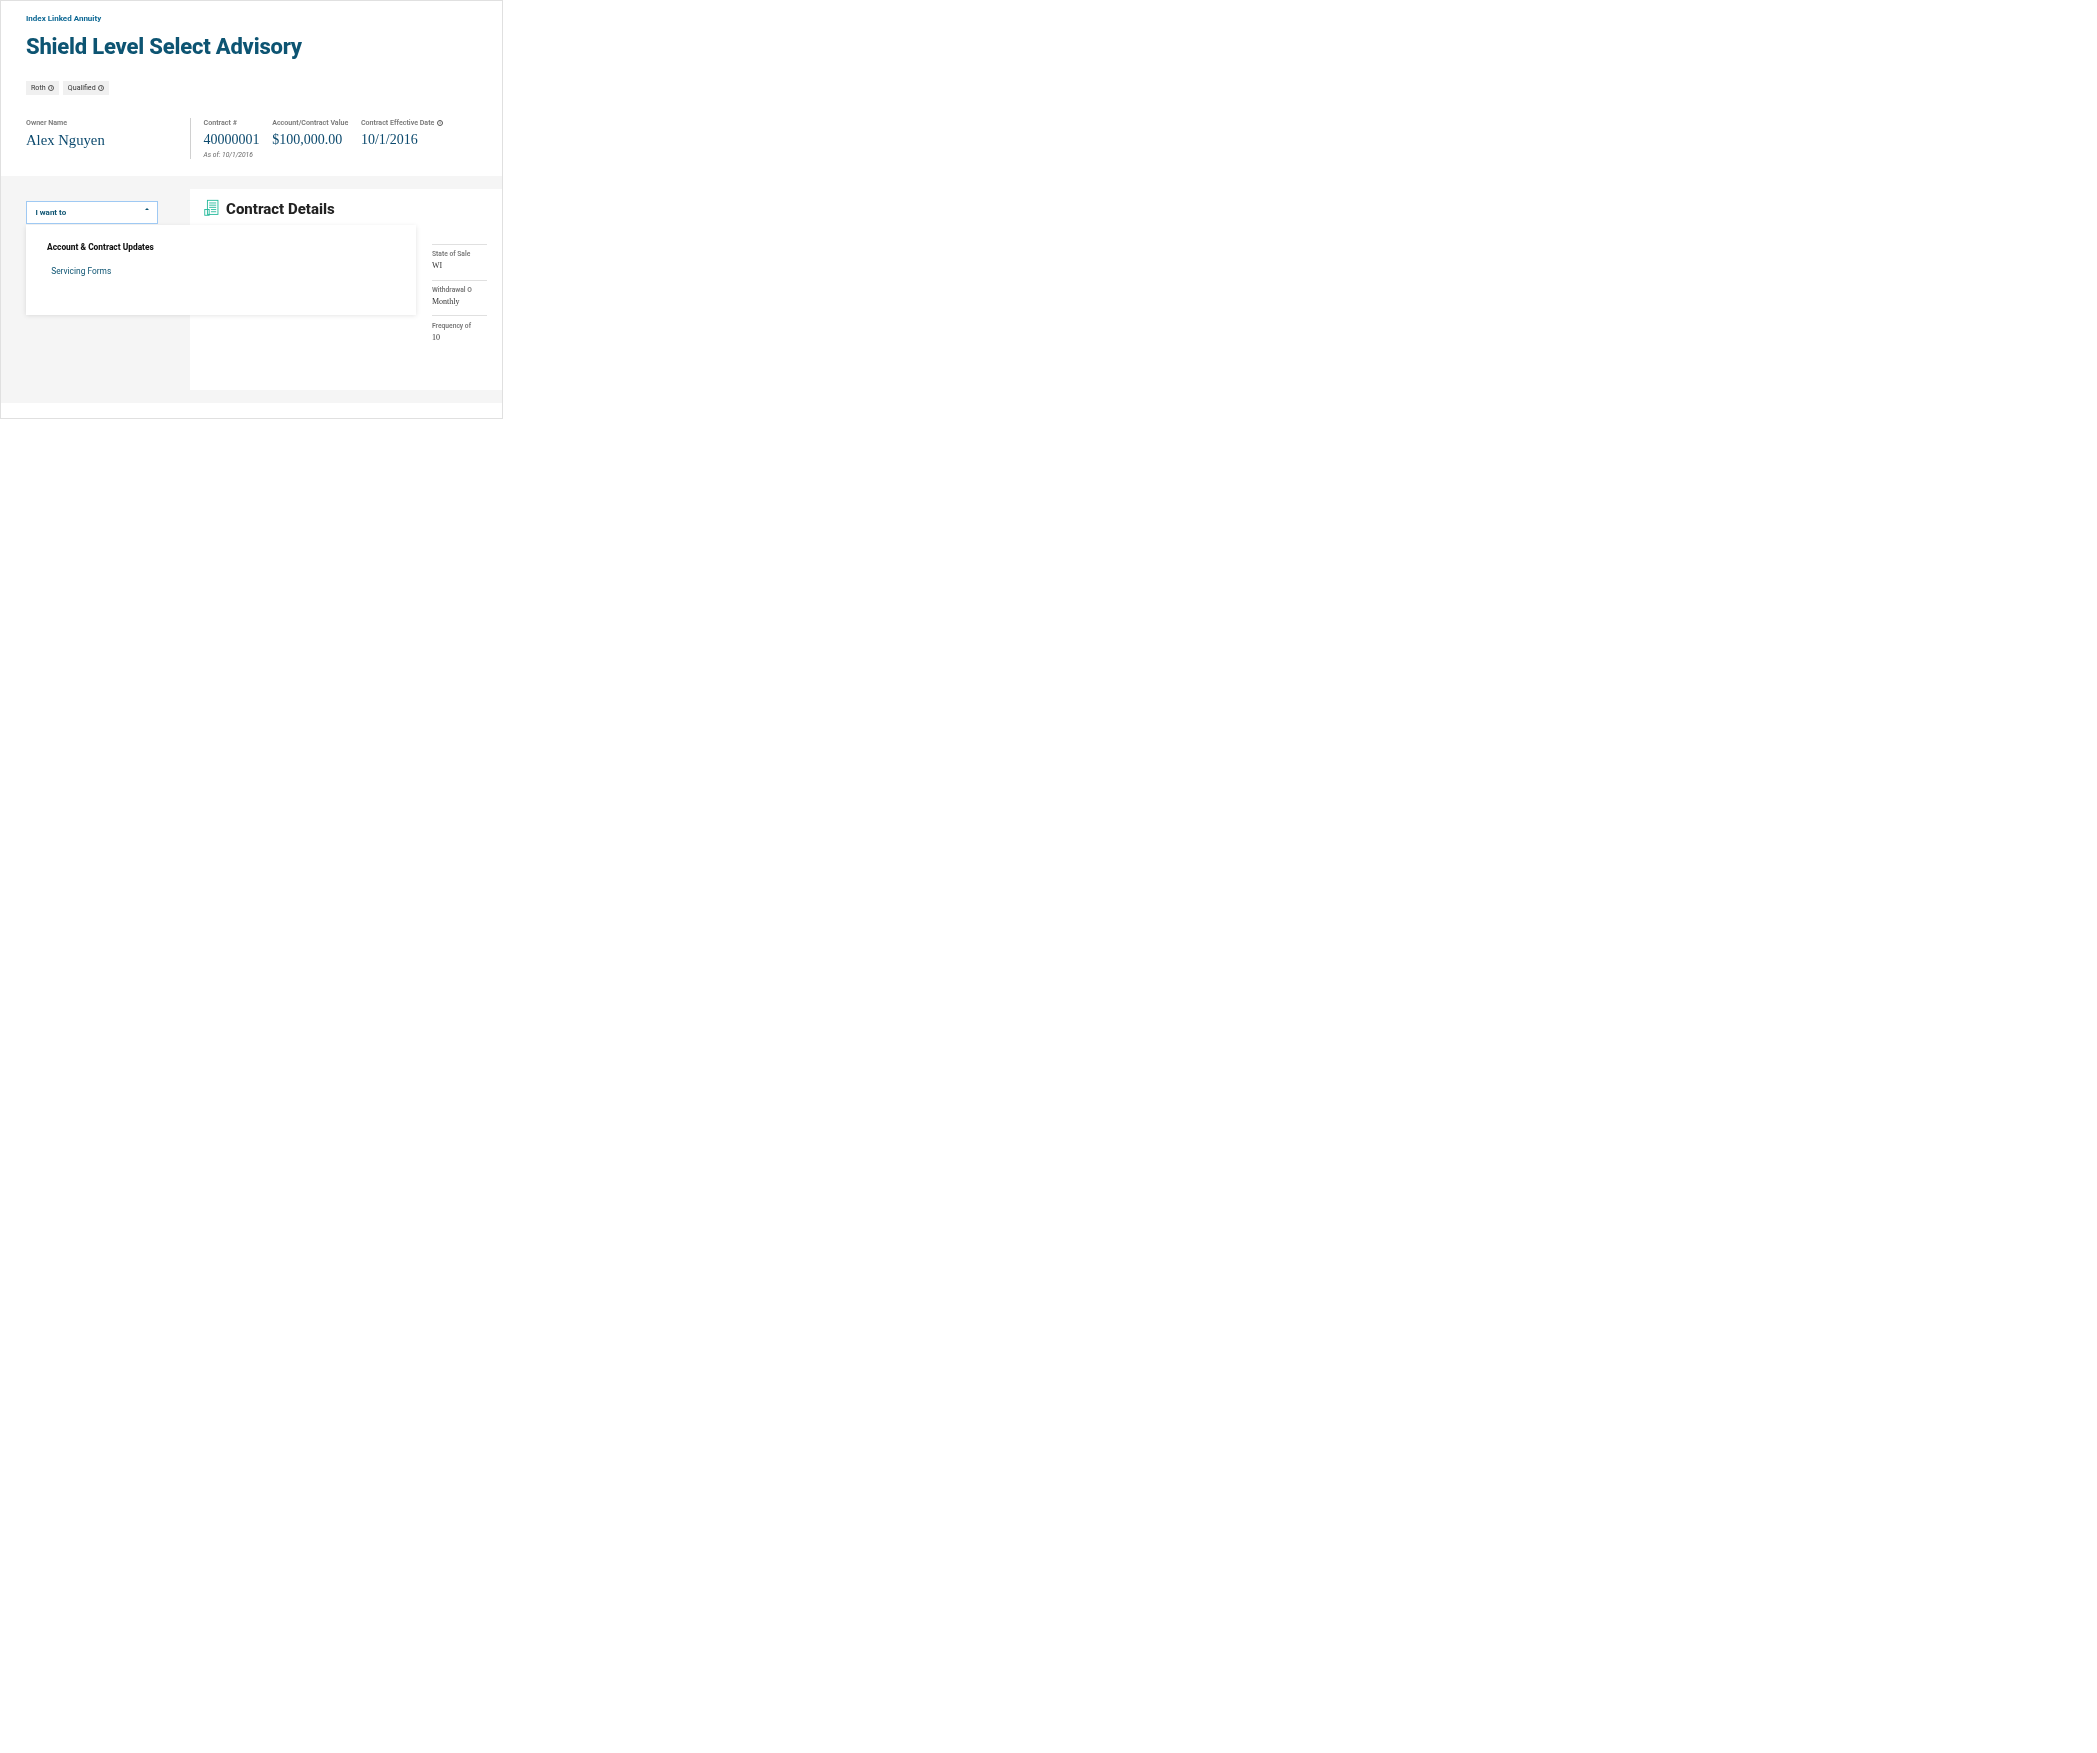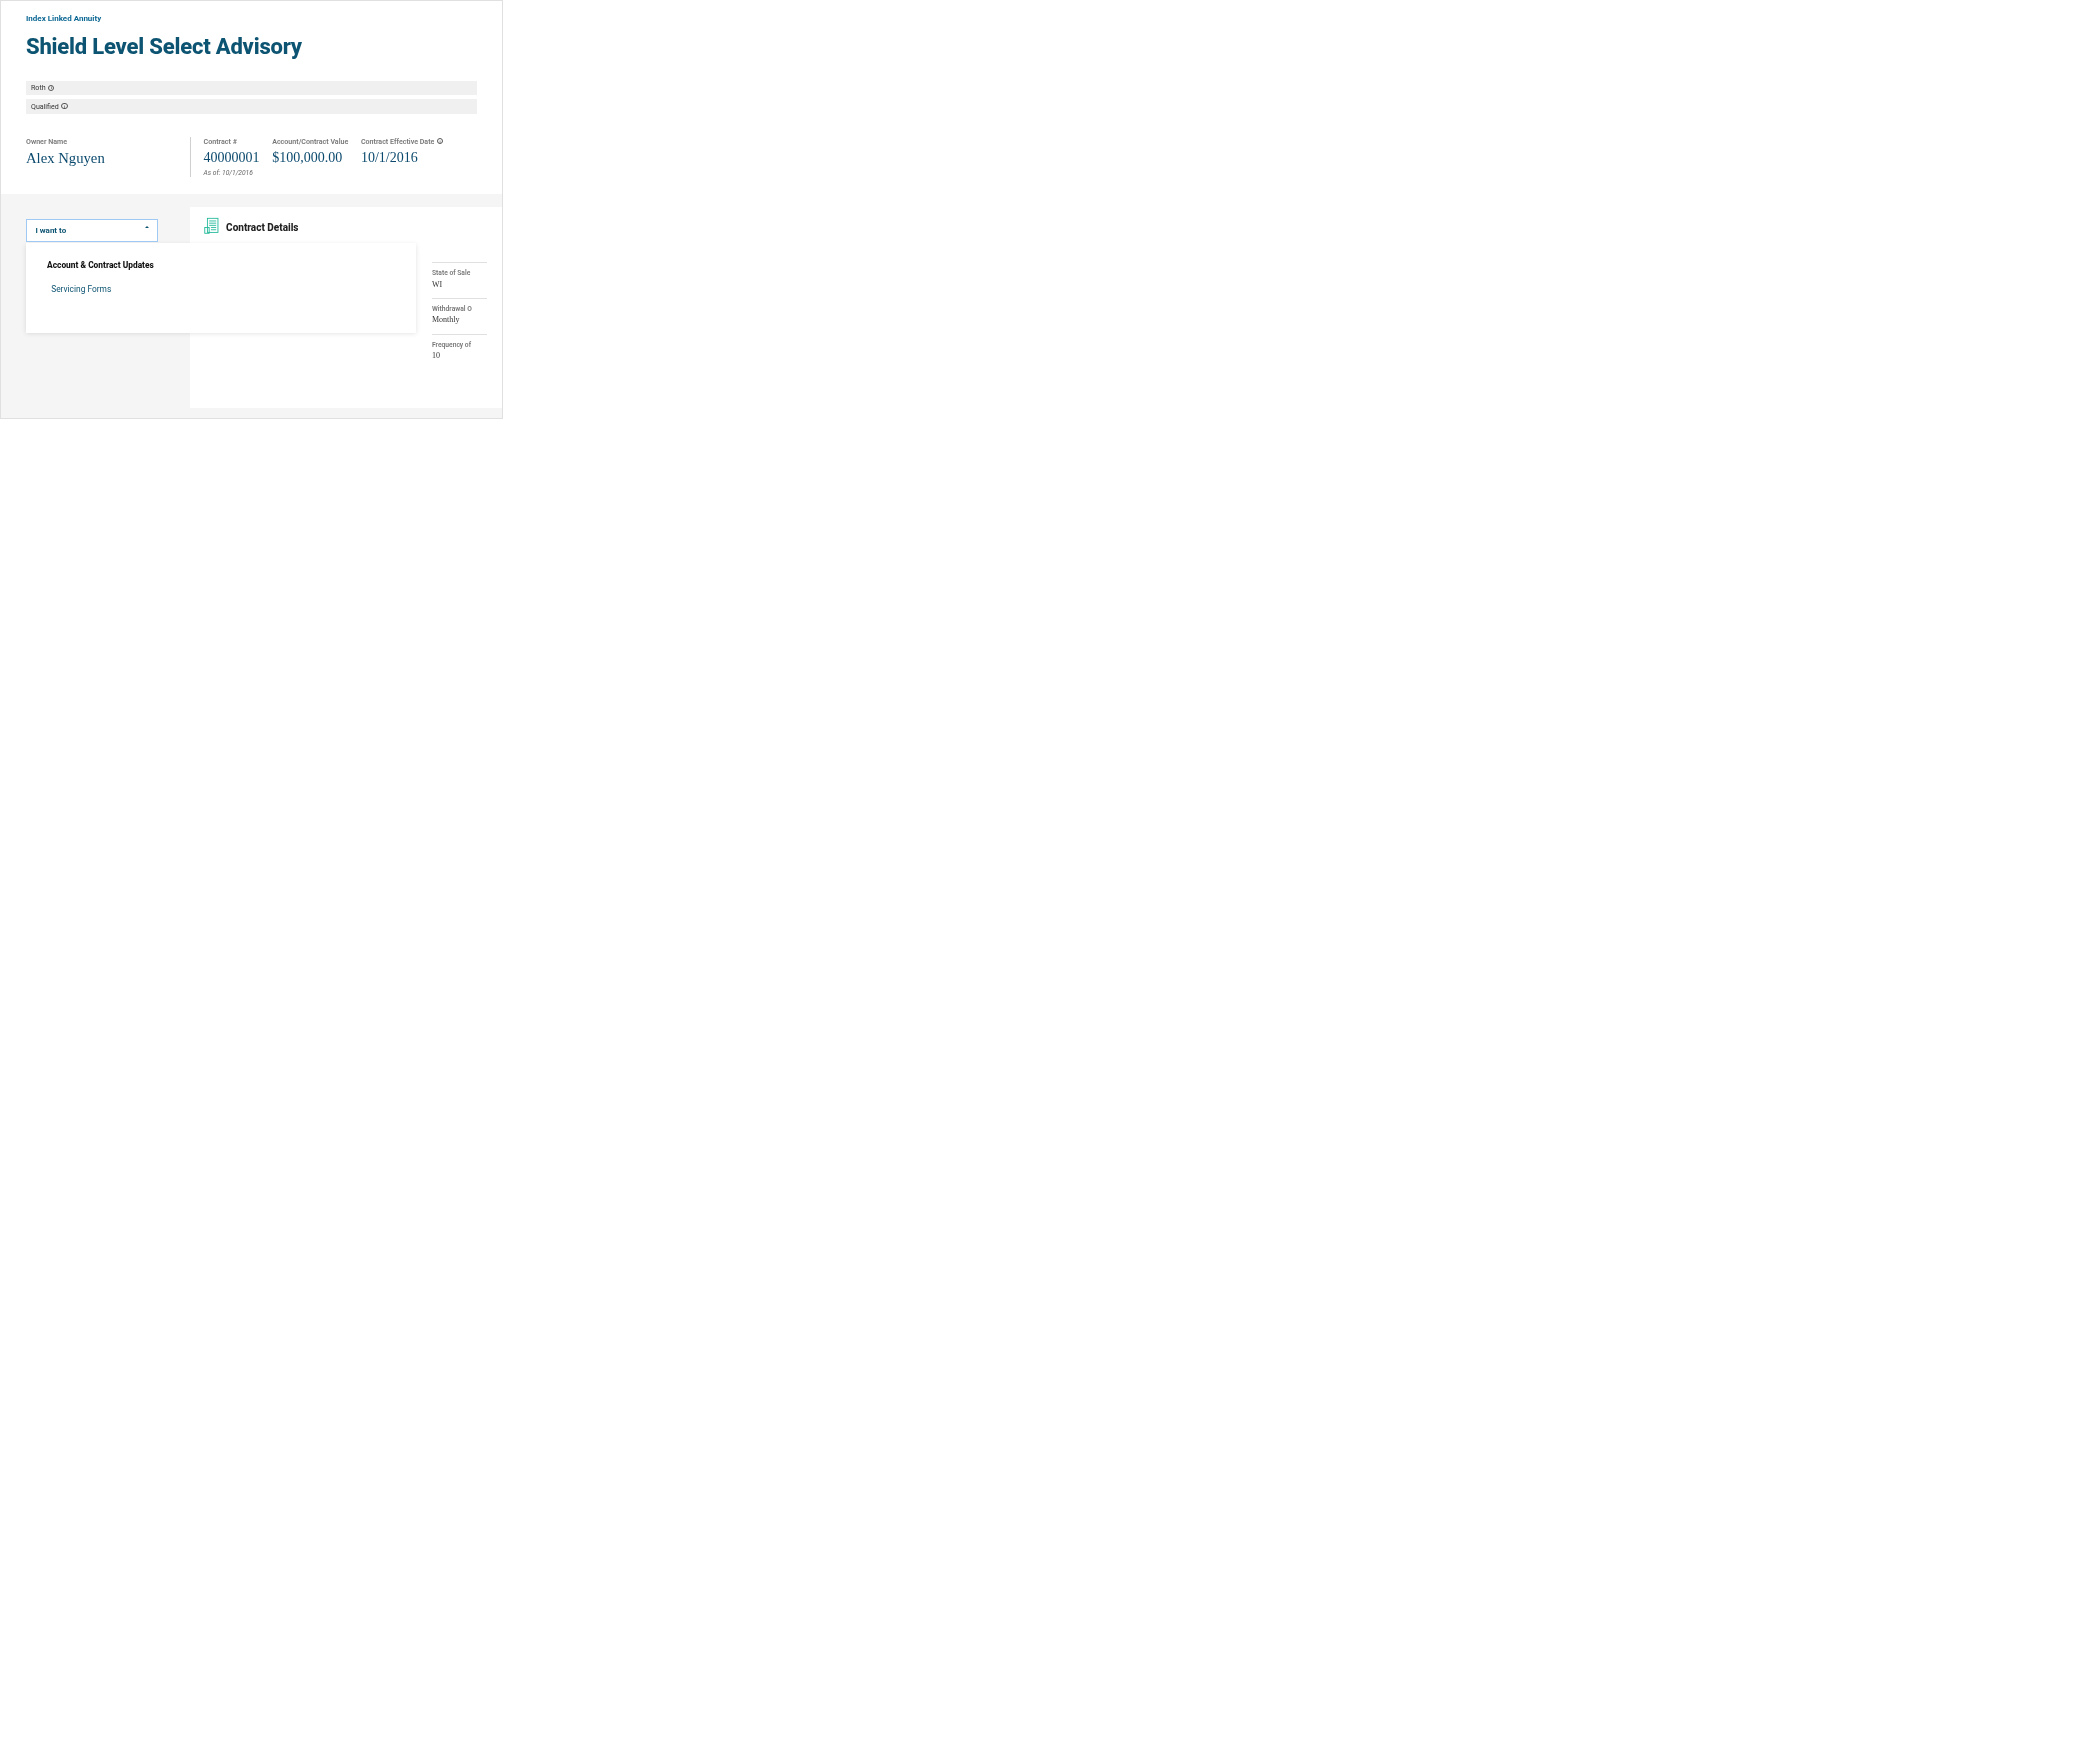--- a/index.html
+++ b/index.html
@@ -29,21 +29,20 @@
     color: #0d5472;
     font-size: 22px;
     font-weight: 800;
     letter-spacing: -0.2px;
     margin-bottom: 22px;
   }
   .tags {
     display: flex;
     gap: 3.4px;
     margin-bottom: 23px;
-    flex-direction: column;
   }
   .tag {
     background: #f0f0f0;
     padding: 2.9px 5px;
     font-size: 7.1px;
     color: #333;
     display: inline-flex;
     align-items: center;
     gap: 2.5px;
   }
@@ -164,21 +163,21 @@
     height: 201px;
   }
   .details-header {
     display: flex;
     align-items: center;
     gap: 5.9px;
     margin-bottom: 25px;
   }
   .details-icon svg { width: 17.6px; height: 17.6px; }
   .details-title {
-    font-size: 10px;
+    font-size: 15px;
     font-weight: 800;
     color: #222;
   }
   .details-fields {
     position: absolute;
     right: 15px;
     top: 55px;
     width: 55px;
   }
   .field-block {

